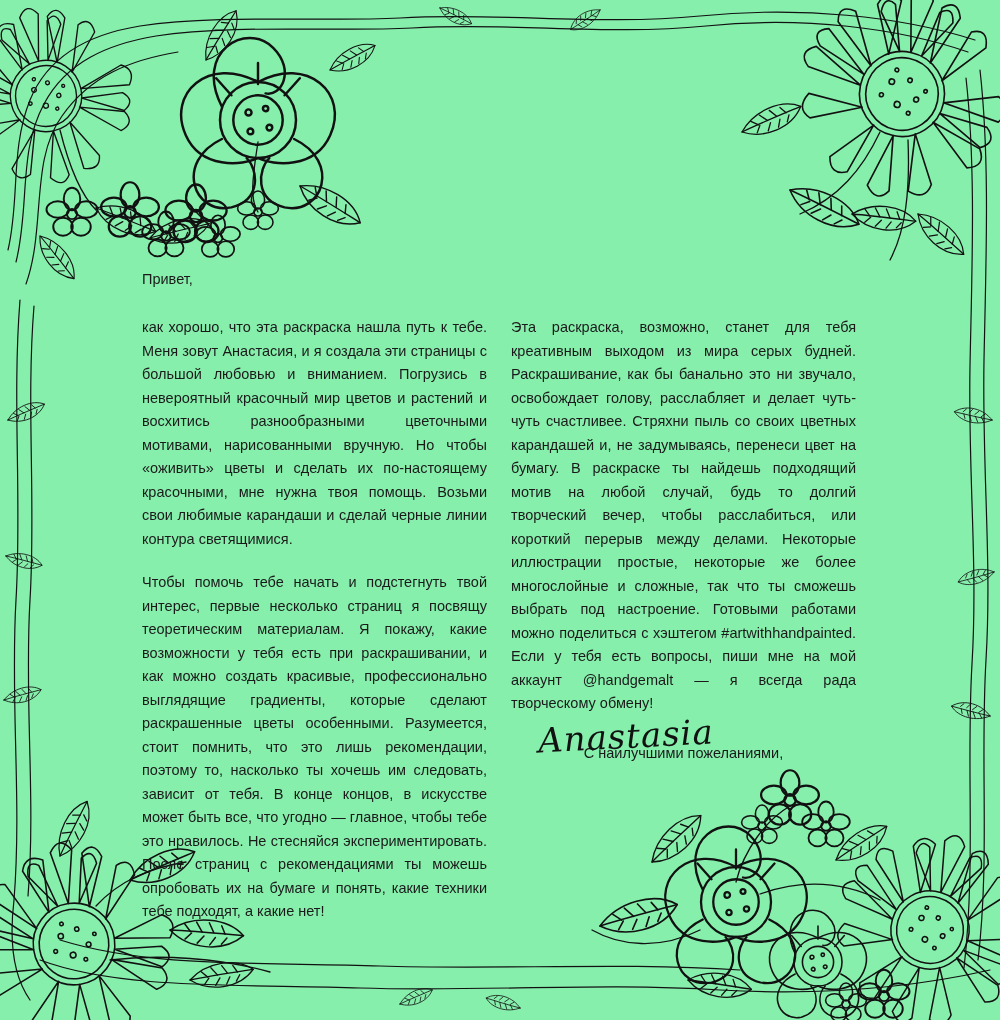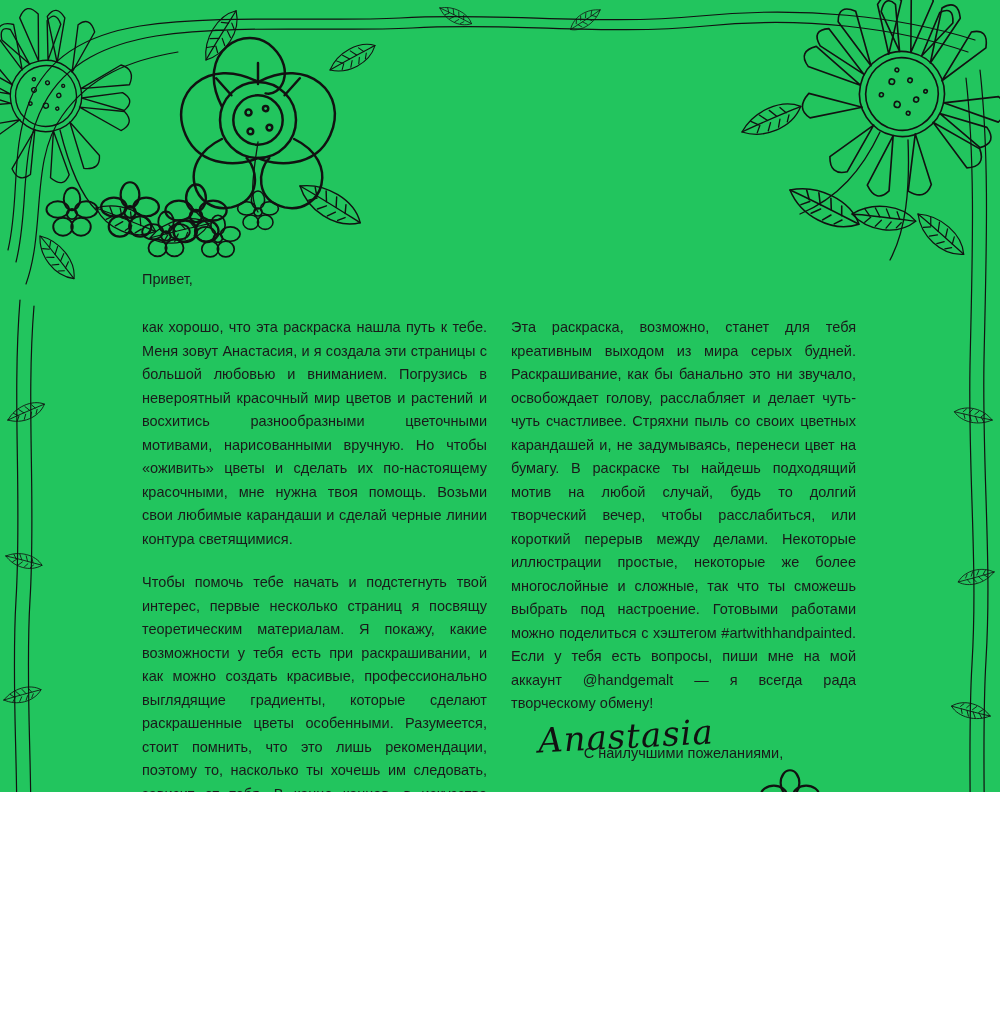--- a/index.html
+++ b/index.html
@@ -3,22 +3,22 @@
 <meta charset="utf-8">
 <style>
   html, body {
     margin: 0;
     padding: 0;
     background: #ffffff;
   }
   .page {
     position: relative;
     width: 1000px;
-    height: 792px;
-    background: #22c55e;
+    height: 1020px;
+    background: #86efac;
     overflow: hidden;
     font-family: "Liberation Sans", sans-serif;
     color: #1a1a1a;
   }
 
   
   .border-art {
     position: absolute;
     inset: 0;
     pointer-events: none;

